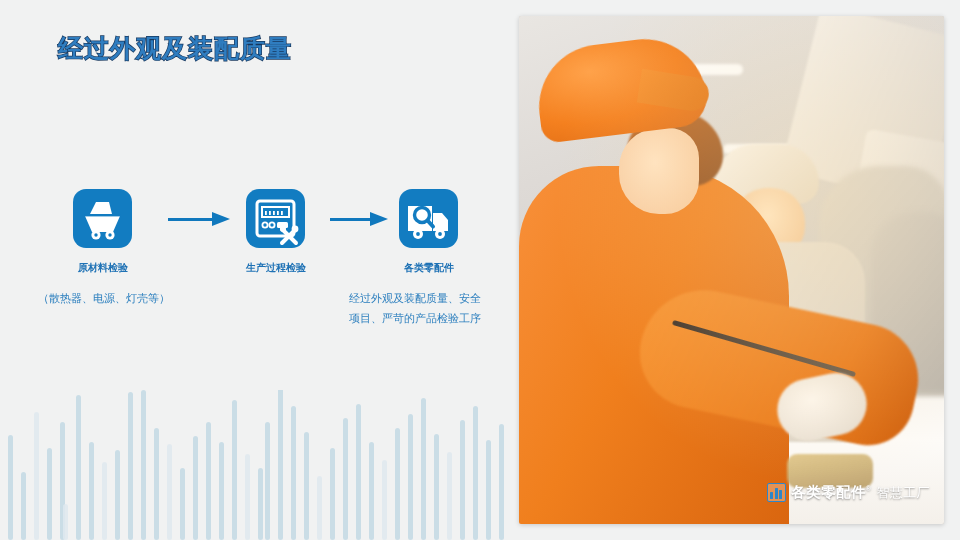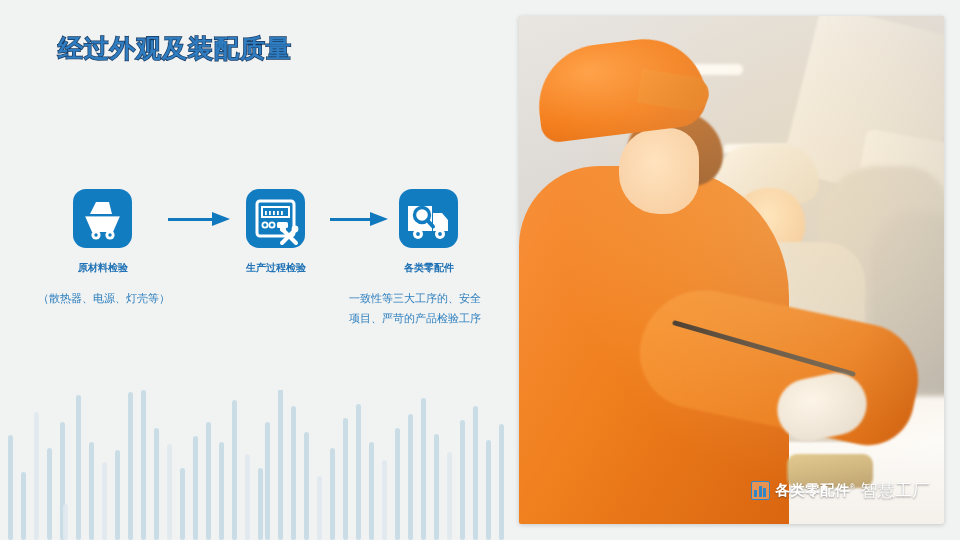--- a/index.html
+++ b/index.html
@@ -274,21 +274,21 @@
     background: rgba(255,255,255,.28);
   }
   .photo-logo .mark i { display:block; width:3px; background:#2f86c8; border-radius:.5px; }
   .photo-logo .mark i:nth-child(1){ height: 55%; }
   .photo-logo .mark i:nth-child(2){ height: 88%; }
   .photo-logo .mark i:nth-child(3){ height: 68%; }
   .photo-logo .brand {
     font-size: 14.5px; font-weight: bold; letter-spacing: .4px;
   }
   .photo-logo .reg { font-size: 7px; vertical-align: super; }
-  .photo-logo .sub { font-size: 17px; letter-spacing: .4px; }
+  .photo-logo .sub { font-size: 13px; letter-spacing: .4px; }
 </style>
 </head>
 <body>
 
 <div class="slide">
 
   <div class="bar-field" id="barField">
       <span class="bar" style="left: 8px; height: 105px;"></span>
       <span class="bar" style="left: 21px; height: 68px;"></span>
       <span class="bar pale" style="left: 34px; height: 128px;"></span>
@@ -393,21 +393,21 @@
   </div>
 
   <div class="caption c1">原材料检验</div>
   <div class="caption c2">生产过程检验</div>
   <div class="caption c3">各类零配件</div>
 
   <div class="body-text t1">
     <div>（散热器、电源、灯壳等）</div>
   </div>
   <div class="body-text t3">
-    <div>一致性等三大工序的、安全</div>
+    <div>经过外观及装配质量、安全</div>
     <div>项目、严苛的产品检验工序</div>
   </div>
 
   <div class="photo">
     <div class="ph-layer">
       <div class="ph-ceiling"></div>
       <div class="ph-light" style="left:118px;top:48px;width:106px;height:11px;"></div>
       <div class="ph-light" style="left:204px;top:128px;width:78px;height:10px;"></div>
       <div class="ph-rail" style="left:280px;top:4px;width:150px;height:170px;transform:rotate(14deg);border-radius:8px;"></div>
       <div class="ph-rail" style="left:336px;top:120px;width:96px;height:130px;transform:rotate(10deg);border-radius:8px;"></div>

